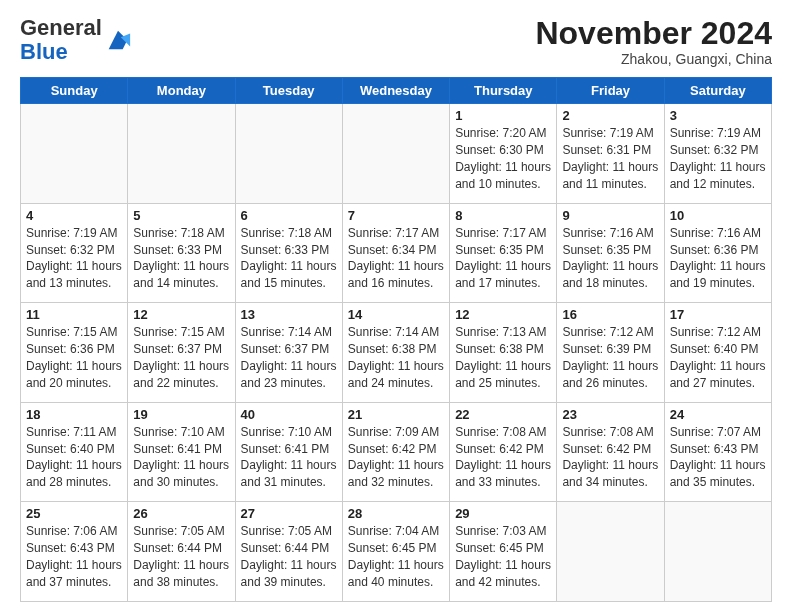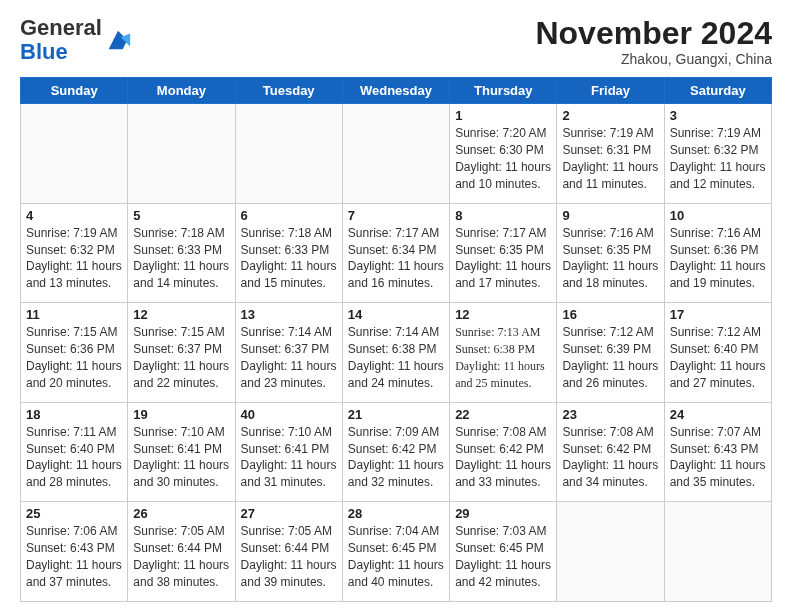--- a/index.html
+++ b/index.html
@@ -231,21 +231,21 @@
           </td>
           <td>
             <span class="day-number">14</span>
             <div class="day-info" style="white-space: pre-line;">Sunrise: 7:14 AM
 Sunset: 6:38 PM
 Daylight: 11 hours
 and 24 minutes.</div>
           </td>
           <td>
             <span class="day-number">12</span>
-            <div class="day-info" style="white-space: pre-line; font-family: Liberation Serif, serif;">Sunrise: 7:13 AM
+            <div class="day-info" style="white-space: pre-line;">Sunrise: 7:13 AM
 Sunset: 6:38 PM
 Daylight: 11 hours
 and 25 minutes.</div>
           </td>
           <td>
             <span class="day-number">16</span>
             <div class="day-info" style="white-space: pre-line;">Sunrise: 7:12 AM
 Sunset: 6:39 PM
 Daylight: 11 hours
 and 26 minutes.</div>

